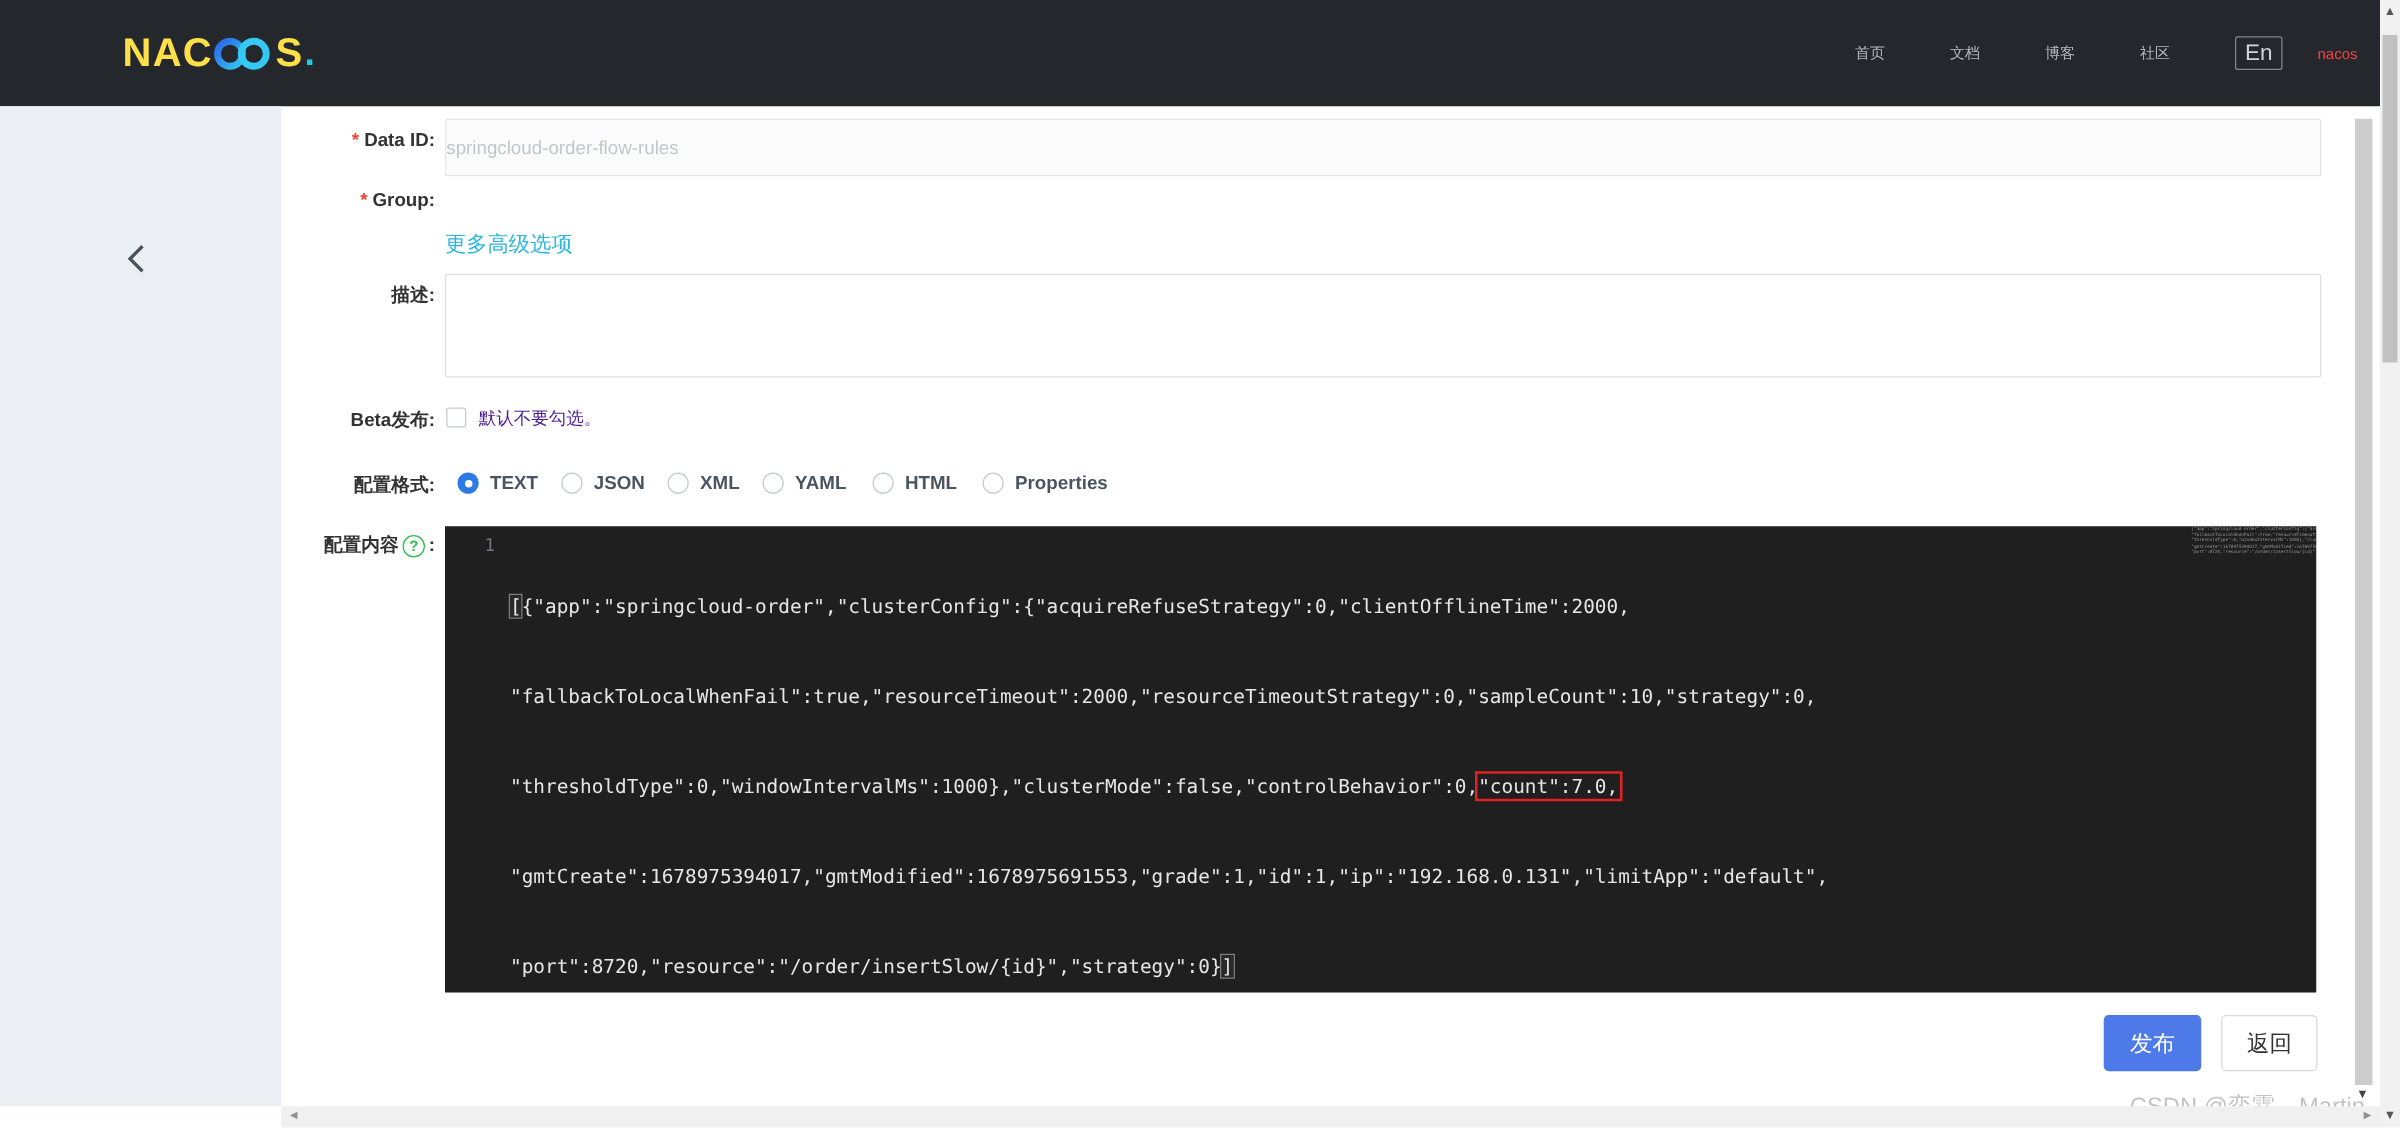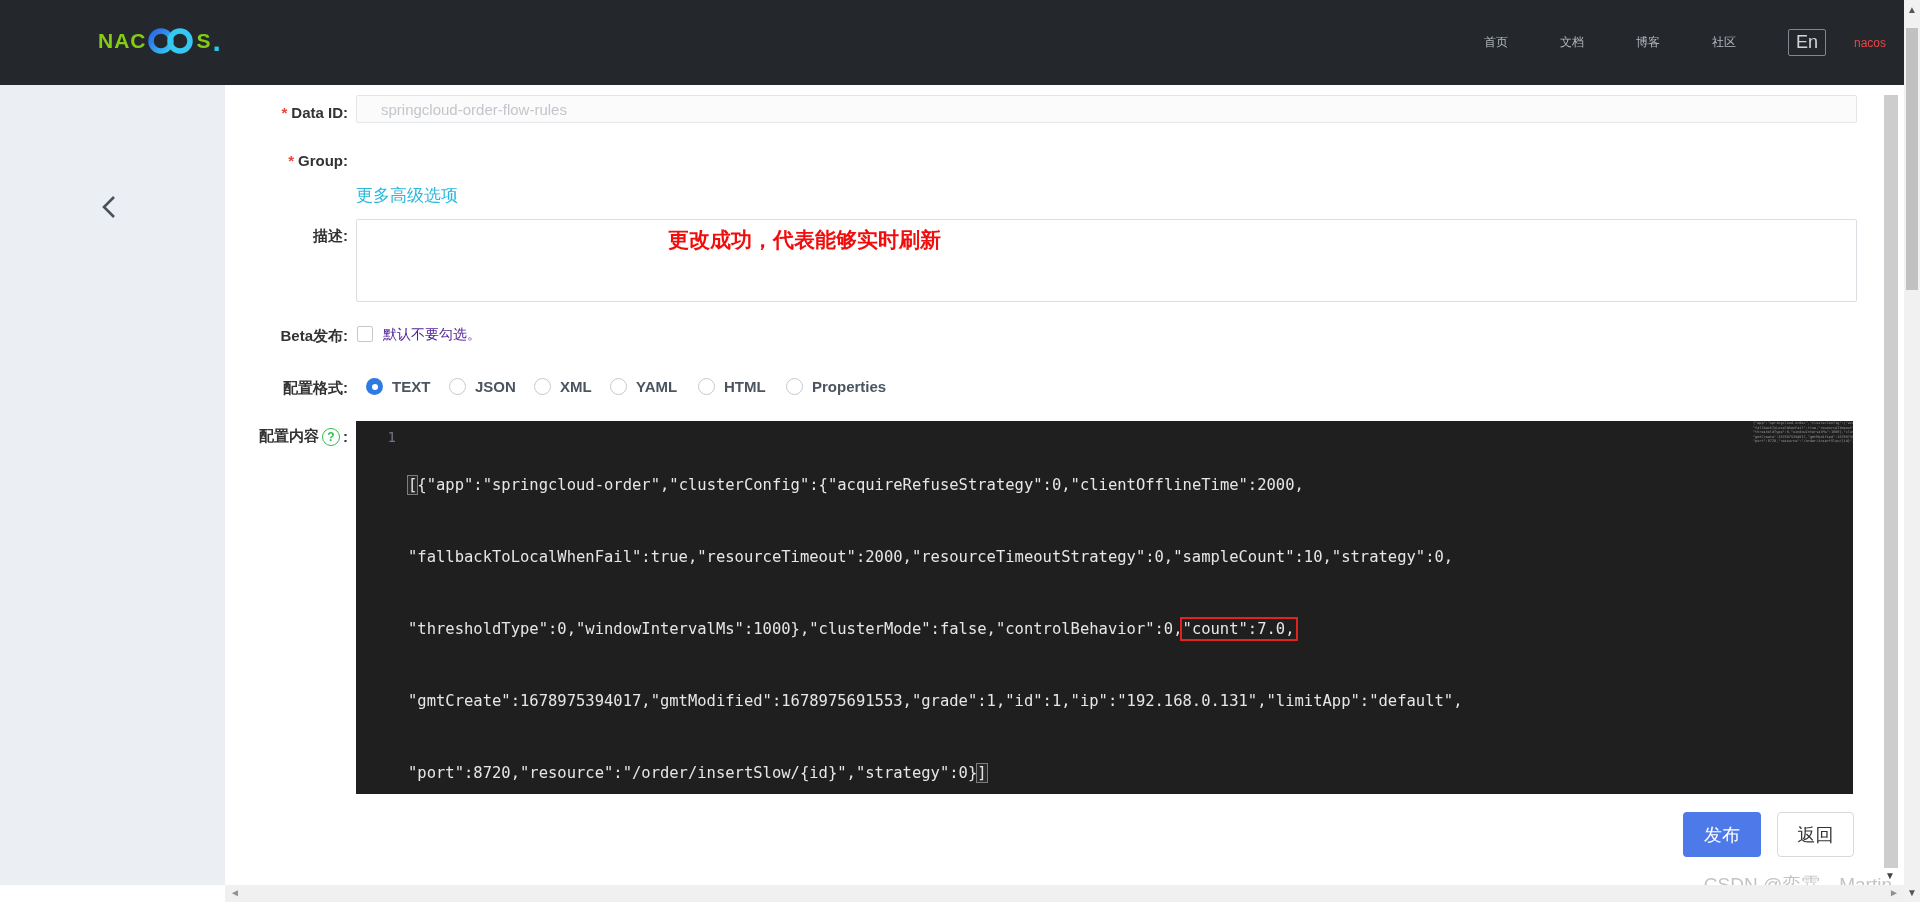--- a/index.html
+++ b/index.html
@@ -2,36 +2,36 @@
 <html><head>
 <meta charset="utf-8">
 <style>
   * { margin:0; padding:0; box-sizing:border-box; }
   html,body { width:1920px; height:902px; background:#fff; font-family:"Liberation Sans", sans-serif; overflow:hidden; }
   #screen { position:absolute; left:0; top:0; width:1920px; height:902px; background:#fff; }
 
   
   .navbar { position:absolute; left:0; top:0; width:1920px; height:85px; background:#24272c; }
   .logo { position:absolute; left:98px; top:24px; display:flex; align-items:center; }
-  .logo-txt { color:#84cc16; font-size:21px; font-weight:800; letter-spacing:1px; }
+  .logo-txt { color:#fde047; font-size:32px; font-weight:800; letter-spacing:1px; }
   .logo-dot { color:#25c9e8; font-size:30px; font-weight:800; margin-left:1px; }
   .logo svg { margin:0 -1px; display:block; }
   .nav-links { position:absolute; right:0; top:0; height:85px; display:flex; align-items:center; }
   .nav-link { color:#b3b8bd; font-size:12px; margin-right:52px; cursor:pointer; }
   .lang-btn { color:#d2d5d8; font-size:18px; border:1px solid #82878d; border-radius:2px; padding:2px 7px; margin-right:28px; cursor:pointer; }
   .nav-user { color:#ef4444; font-size:12px; margin-right:34px; cursor:pointer; }
 
   
   .sidebar { position:absolute; left:0; top:85px; width:225px; height:800px; background:#ebeef2; }
   .collapse { position:absolute; left:96px; top:108px; width:28px; height:28px; cursor:pointer; }
 
   
   .row-label { position:absolute; left:110px; width:238px; text-align:right; font-size:15px; font-weight:bold; color:#333; }
   .req { color:#ef4438; margin-right:4px; font-weight:bold; }
-  .text-input { position:absolute; left:356px; width:1501px; height:28px; background:#fbfbfc; border:1px solid #e3e5e9; border-radius:2px; color:#c2c6cb; font-size:15px; padding:0 24px; font-family:"Liberation Sans", sans-serif; }
+  .text-input { position:absolute; left:356px; width:1501px; height:46px; background:#fbfbfc; border:1px solid #e3e5e9; border-radius:2px; color:#c2c6cb; font-size:15px; padding:0 0; font-family:"Liberation Sans", sans-serif; }
   .adv-link { position:absolute; left:356px; top:184px; font-size:17px; color:#2ab7dd; cursor:pointer; }
   .desc-box { position:absolute; left:356px; top:219px; width:1501px; height:83px; background:#fff; border:1px solid #dcdee3; border-radius:2px; }
   .annotation { position:absolute; left:668px; top:226px; font-size:21px; color:#f20d0d; font-weight:bold; }
   .checkbox { position:absolute; left:357px; top:326px; width:16px; height:16px; border:1px solid #c5c9ce; border-radius:2px; background:#fff; cursor:pointer; }
   .hint { position:absolute; left:383px; top:326px; font-size:14px; color:#4c1d95; }
   .radio { position:absolute; top:378px; width:17px; height:17px; border-radius:50%; border:1px solid #c5c9ce; background:#fff; cursor:pointer; }
   .radio.sel { border:none; background:#2e7ae5; }
   .radio.sel::after { content:""; position:absolute; left:5.5px; top:5.5px; width:6px; height:6px; border-radius:50%; background:#fff; }
   .radio-lab { position:absolute; top:378px; font-size:15px; font-weight:bold; color:#4a5561; }
   .content-label { position:absolute; left:110px; top:427px; width:238px; display:flex; justify-content:flex-end; align-items:center; font-size:15px; font-weight:bold; color:#333; }
@@ -108,21 +108,20 @@
   <input class="text-input" style="top: 95px;" disabled="" value="springcloud-order-flow-rules">
 
   <div class="row-label" style="top:152px;">
     <span class="req">*</span><span>Group:</span>
   </div>
 
   <div class="adv-link">更多高级选项</div>
 
   <div class="row-label" style="top:227px;">描述:</div>
   <div class="desc-box"></div>
-  <div class="annotation">更改成功，代表能够实时刷新</div>
 
   <div class="row-label" style="top:327px;">Beta发布:</div>
   <div class="checkbox"></div>
   <div class="hint">默认不要勾选。</div>
 
   <div class="row-label" style="top:379px;">配置格式:</div>
   <div class="radio sel" style="left:366px;"></div>
   <div class="radio-lab" style="left:392px;">TEXT</div>
   <div class="radio" style="left:449px;"></div>
   <div class="radio-lab" style="left:475px;">JSON</div>

